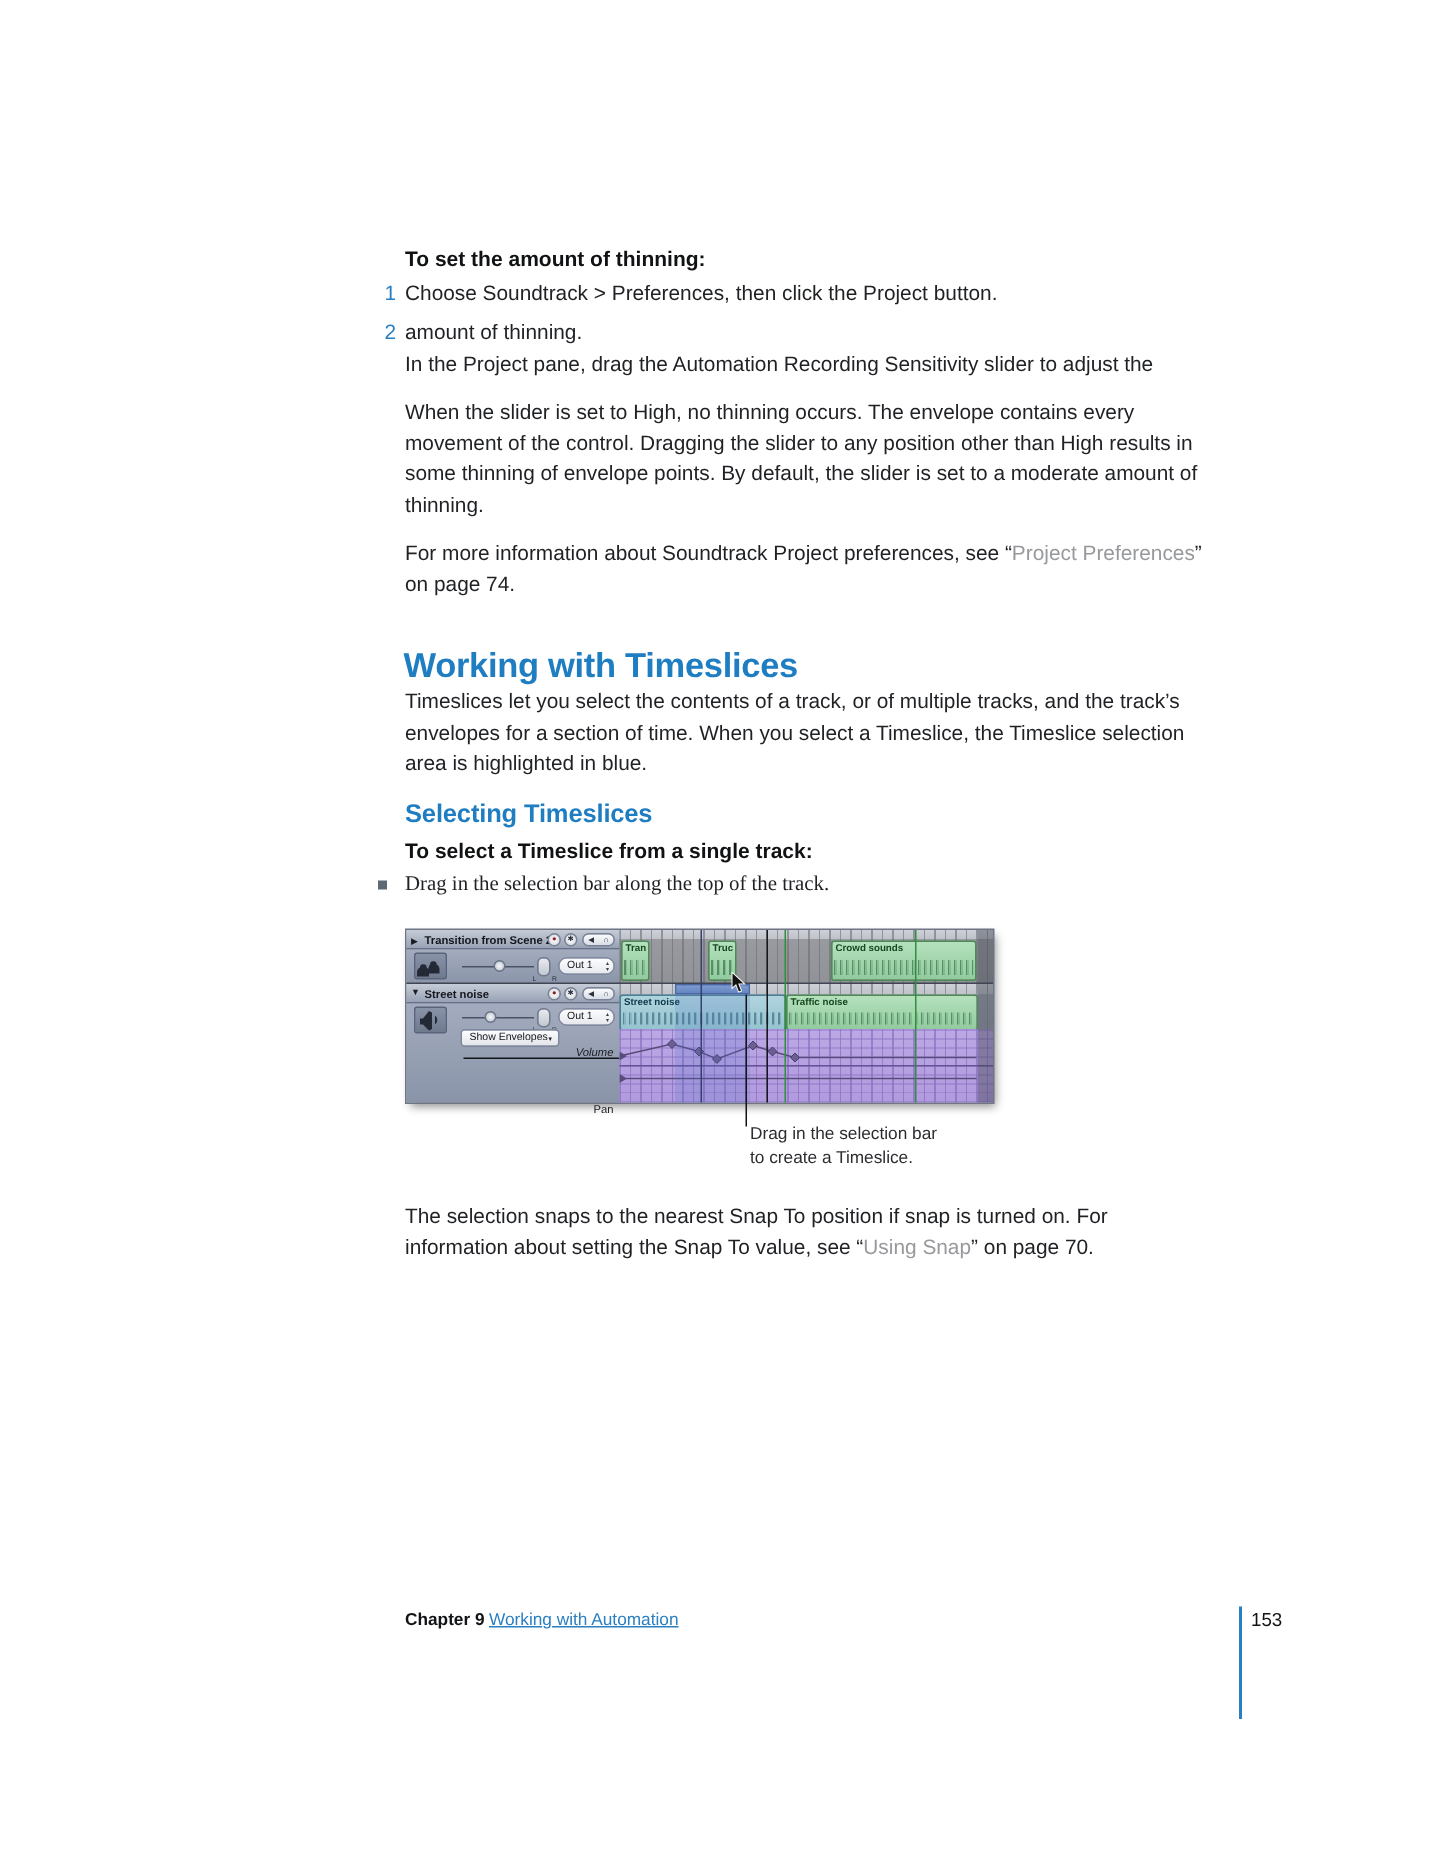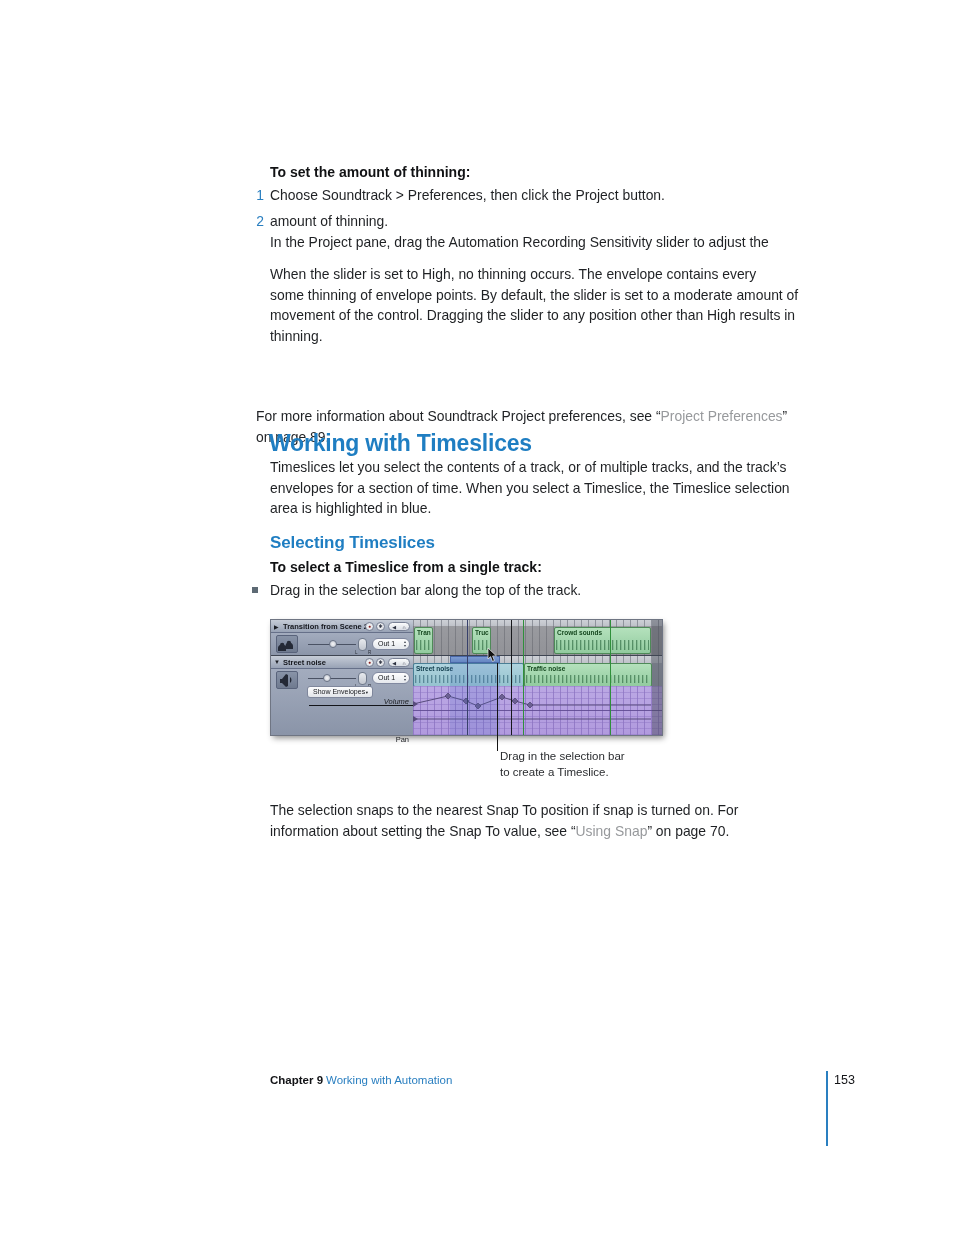--- a/index.html
+++ b/index.html
@@ -81,44 +81,44 @@
     <div>Choose Soundtrack &gt; Preferences, then click the Project button.</div>
   </div>
   <div class="abs para" style="left:270px;top:211px;width:575px;">
     <span class="stepnum">2</span>
     <div>amount of thinning.</div>
     <div>In the Project pane, drag the Automation Recording Sensitivity slider to adjust the</div>
   </div>
 
   <div class="abs para" style="left:270px;top:264px;width:575px;">
     <div>When the slider is set to High, no thinning occurs. The envelope contains every</div>
+    <div>movement of the control. Dragging the slider to any position other than High results in</div>
     <div>some thinning of envelope points. By default, the slider is set to a moderate amount of</div>
-    <div>movement of the control. Dragging the slider to any position other than High results in</div>
     <div>thinning.</div>
   </div>
 
-  <div class="abs para" style="left:256px;top:358px;width:575px;margin-top:48px;">
+  <div class="abs para" style="left:270px;top:358px;width:575px;">
     <div>
       <span>For more information about Soundtrack Project preferences, see “</span><span class="link">Project Preferences</span><span>”</span>
     </div>
-    <div>on page 89.</div>
+    <div>on page 74.</div>
   </div>
 
   <div class="abs h1" style="left:269px;top:430px;">Working with Timeslices</div>
 
   <div class="abs para" style="left:270px;top:457px;width:575px;">
     <div>Timeslices let you select the contents of a track, or of multiple tracks, and the track’s</div>
     <div>envelopes for a section of time. When you select a Timeslice, the Timeslice selection</div>
     <div>area is highlighted in blue.</div>
   </div>
 
   <div class="abs h2" style="left:270px;top:533px;">Selecting Timeslices</div>
   <div class="abs task-head" style="left:270px;top:559px;">To select a Timeslice from a single track:</div>
 
-  <div class="abs para" style="left:270px;top:580px;width:575px;">
+  <div class="abs para" style="left:270px;top:580px;width:575px;font-family:Liberation Serif, serif;">
     <span class="bullet-sq"></span>
     <div>Drag in the selection bar along the top of the track.</div>
   </div>
 
   <div class="abs shot">
 
     <div class="abs tbar" style="left:0;top:0;width:142px;">
       <span class="disc">▶</span>
       <span class="tname">Transition from Scene 2</span>
       <span class="rbtn" style="left:94px;">●</span>
@@ -240,17 +240,17 @@
   </div>
 
   <div class="abs para" style="left:270px;top:800px;width:575px;">
     <div>The selection snaps to the nearest Snap To position if snap is turned on. For</div>
     <div>
       <span>information about setting the Snap To value, see “</span><span class="link">Using Snap</span><span>” on page 70.</span>
     </div>
   </div>
 
   <div class="abs footer-chap" style="left:270px;top:1074px;">Chapter 9</div>
-  <div class="abs footer-sec" style="left:326px;top:1074px;">Working with Automation</div>
+  <div class="abs footer-sec" style="left:326px;top:1074px;text-decoration:underline;">Working with Automation</div>
   <div class="abs" style="left:826px;top:1071px;width:2px;height:75px;background:#2a7fc0;"></div>
   <div class="abs footer-page" style="left:834px;top:1073px;">153</div>
 
 </div>
 
 </body></html>

